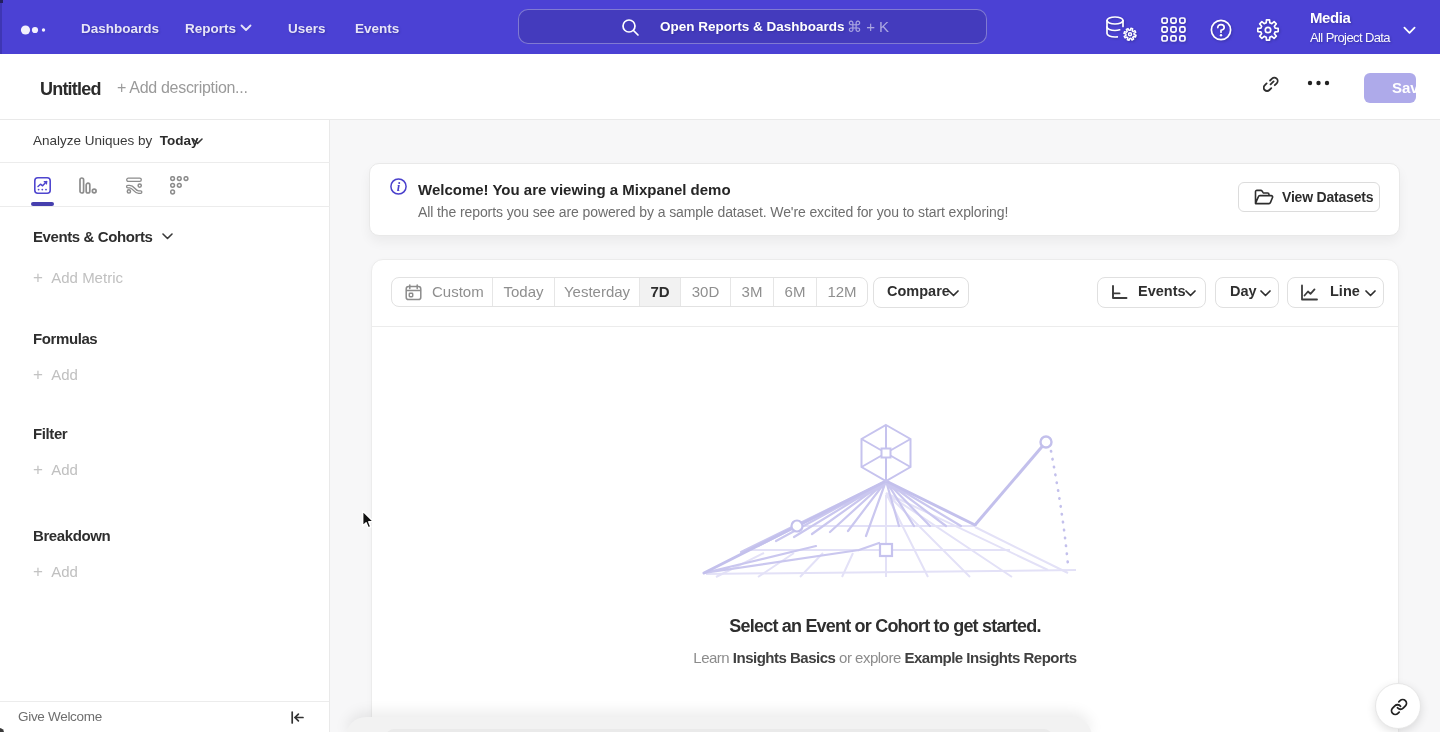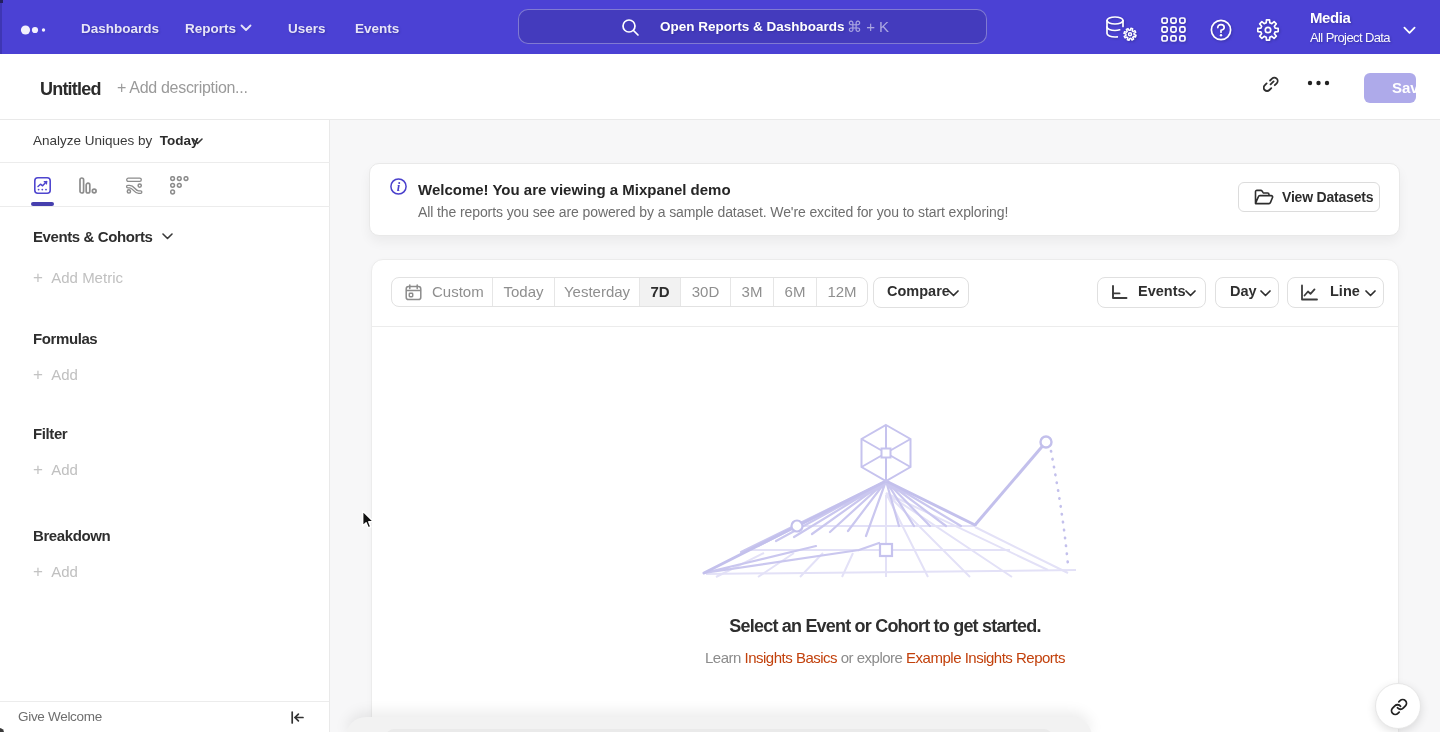--- a/index.html
+++ b/index.html
@@ -37,21 +37,21 @@
   #viewds .t { position:absolute; left:43px; top:0; line-height:28px; font-size:14px; font-weight:700; color:#2d2d2d; white-space:nowrap; letter-spacing:-.2px;}
   #card { position:absolute; left:371px; top:259px; width:1028px; height:560px; background:#fff; border:1px solid #ececec; border-radius:12px; box-shadow:0 2px 6px rgba(0,0,0,.03); }
   #seg { position:absolute; left:19px; top:17px; height:30px; border:1px solid #e2e2e2; border-radius:8px; display:flex; background:#fff; }
   #seg .c { height:28px; line-height:28px; font-size:15px; color:#8f8f8f; text-align:center; border-right:1px solid #e6e6e6; }
   #seg .c:last-child { border-right:none; }
   #seg .sel { background:#f2f2f2; color:#2d2d2d; font-weight:700; }
   .btn { position:absolute; top:17px; height:31px; border:1px solid #e0e0e0; border-radius:8px; background:#fff; font-size:14.5px; font-weight:700; color:#2f2f2f; }
   #cdiv { position:absolute; left:0; top:66px; width:1026px; height:1px; background:#ececec; }
   #es-h { position:absolute; left:0; top:356px; width:1026px; text-align:center; font-size:18px; font-weight:700; color:#2f2f2f; letter-spacing:-.8px;}
   #es-l { position:absolute; left:0; top:389px; width:1026px; text-align:center; font-size:15px; color:#8c8c8c; letter-spacing:-.5px;}
-  #es-l a { color:#c2410c; text-decoration:none; font-weight:400; }
+  #es-l a { color:#404040; text-decoration:none; font-weight:700; }
   #botbar { position:absolute; left:346px; top:717px; width:746px; height:20px; background:#f2f2f2; border-radius:22px 22px 0 0; box-shadow:0 -5px 14px rgba(0,0,0,.08); }
   #botbar .inner { position:absolute; left:40px; top:12px; width:666px; height:8px; background:#eaeaea; border-radius:8px 8px 0 0; }
   #circbtn { position:absolute; left:1375px; top:683px; width:46px; height:46px; background:#fff; border:1px solid #e7e7e7; border-radius:50%; box-shadow:0 3px 10px rgba(0,0,0,.12); }
 </style>
 </head>
 <body>
 
 <div id="nav">
   <div class="edge"></div>
     <div class="notch"></div>

